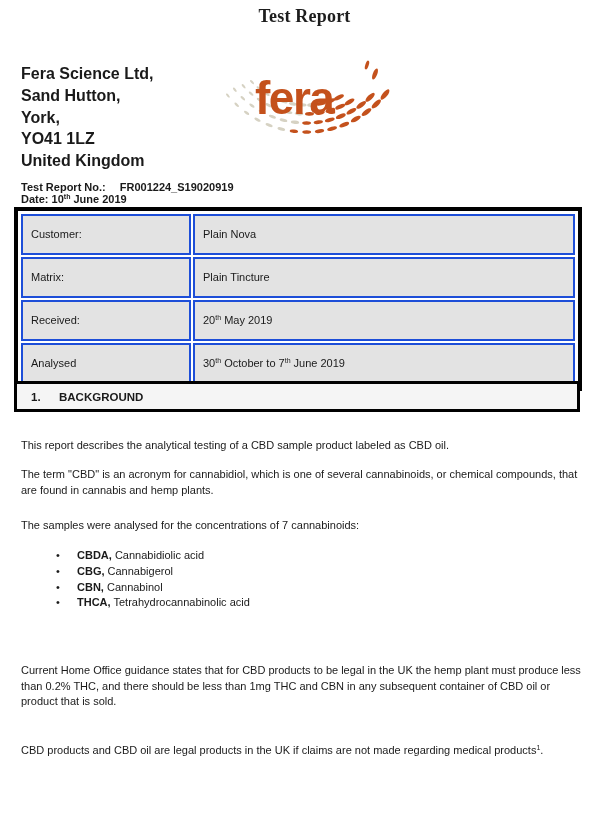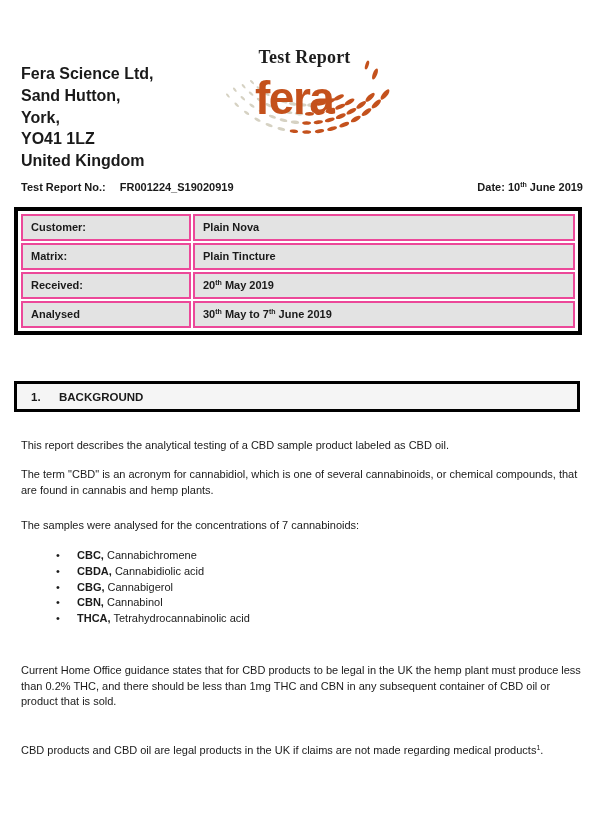--- a/index.html
+++ b/index.html
@@ -10,44 +10,43 @@
     font-family:"Liberation Sans", sans-serif;
     color:#1a1a1a;
     overflow:hidden;
   }
   .doc-title {
     position:absolute; top:6px; left:0; width:100%;
     text-align:center;
     font-family:"Liberation Serif", serif;
     font-size:18px; font-weight:600; color:#1d1d1d;
     letter-spacing:0.2px;
-    margin-top:41px;
   }
   .address {
     position:absolute; left:21px; top:63px;
     font-size:16px; font-weight:bold; line-height:21.8px;
   }
   .logo-wrap { position:absolute; left:224px; top:58px; width:170px; height:92px; }
   .report-line {
     position:absolute; top:181px; left:21px; width:562px;
     display:flex; justify-content:space-between;
-    font-size:11px; font-weight:bold;
+    font-size:11px; font-weight:bold;flex-direction:column;
   }
   .report-no { margin-left:14px; }
   sup { font-size:7px; vertical-align:4px; line-height:0; }
 
   .info-table-wrap {
     position:absolute; top:207px; left:14px; width:558px;
     border:4px solid #000; background:#fff; padding:1px;
   }
   .info-table { width:100%; border-collapse:separate; border-spacing:2px; }
   .info-table td {
-    border:2px solid #ec4899; background:#E3E3E3;
-    font-size:11px; font-weight:bold; line-height:13px;
-    padding:5px 8px; vertical-align:middle;
+    border:2px solid #1d4ed8; background:#E3E3E3;
+    font-size:11px; font-weight:normal; line-height:13px;
+    padding:12px 8px; vertical-align:middle;
   }
   .info-table td.lbl { width:150px; }
 
   .section-box {
     position:absolute; top:381px; left:14px; width:560px; height:25px;
     border:3px solid #000; background:#F5F5F5;
     display:flex; align-items:center;
     font-size:11.5px; font-weight:bold;
   }
   .section-num { margin-left:14px; width:28px; }
@@ -167,37 +166,36 @@
       <tr>
         <td class="lbl">Matrix:</td>
         <td>Plain Tincture</td>
       </tr>
       <tr>
         <td class="lbl">Received:</td>
         <td><span>20</span><sup>th</sup><span> May 2019</span></td>
       </tr>
       <tr>
         <td class="lbl">Analysed</td>
-        <td><span>30</span><sup>th</sup><span> May to 7</span><sup>th</sup><span> June 2019</span></td>
+        <td><span>30</span><sup>th</sup><span> October to 7</span><sup>th</sup><span> June 2019</span></td>
       </tr>
     </tbody>
   </table>
 </div>
 
 <div class="section-box">
   <span class="section-num">1.</span>
   <span>BACKGROUND</span>
 </div>
 
 <p class="para p1">This report describes the analytical testing of a CBD sample product labeled as CBD oil.</p>
 <p class="para p2">The term "CBD" is an acronym for cannabidiol, which is one of several cannabinoids, or chemical compounds, that are found in cannabis and hemp plants.</p>
 <p class="para p3">The samples were analysed for the concentrations of 7 cannabinoids:</p>
 
 <ul class="bullets">
-  <li><span class="abbr">CBC,</span><span> Cannabichromene</span></li>
   <li><span class="abbr">CBDA,</span><span> Cannabidiolic acid</span></li>
   <li><span class="abbr">CBG,</span><span> Cannabigerol</span></li>
   <li><span class="abbr">CBN,</span><span> Cannabinol</span></li>
   <li><span class="abbr">THCA,</span><span> Tetrahydrocannabinolic acid</span></li>
 </ul>
 
 <p class="para p4">Current Home Office guidance states that for CBD products to be legal in the UK the hemp plant must produce less than 0.2% THC, and there should be less than 1mg THC and CBN in any subsequent container of CBD oil or product that is sold.</p>
 <p class="para p5"><span>CBD products and CBD oil are legal products in the UK if claims are not made regarding medical products</span><sup>1</sup><span>.</span></p>
 
 </body></html>

